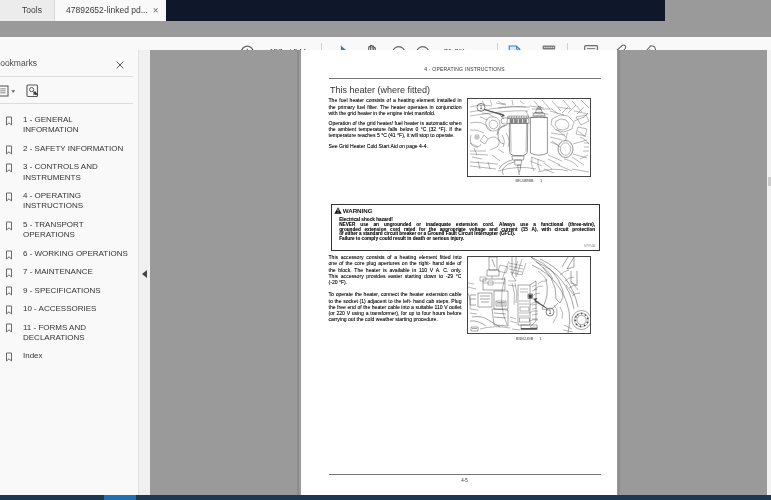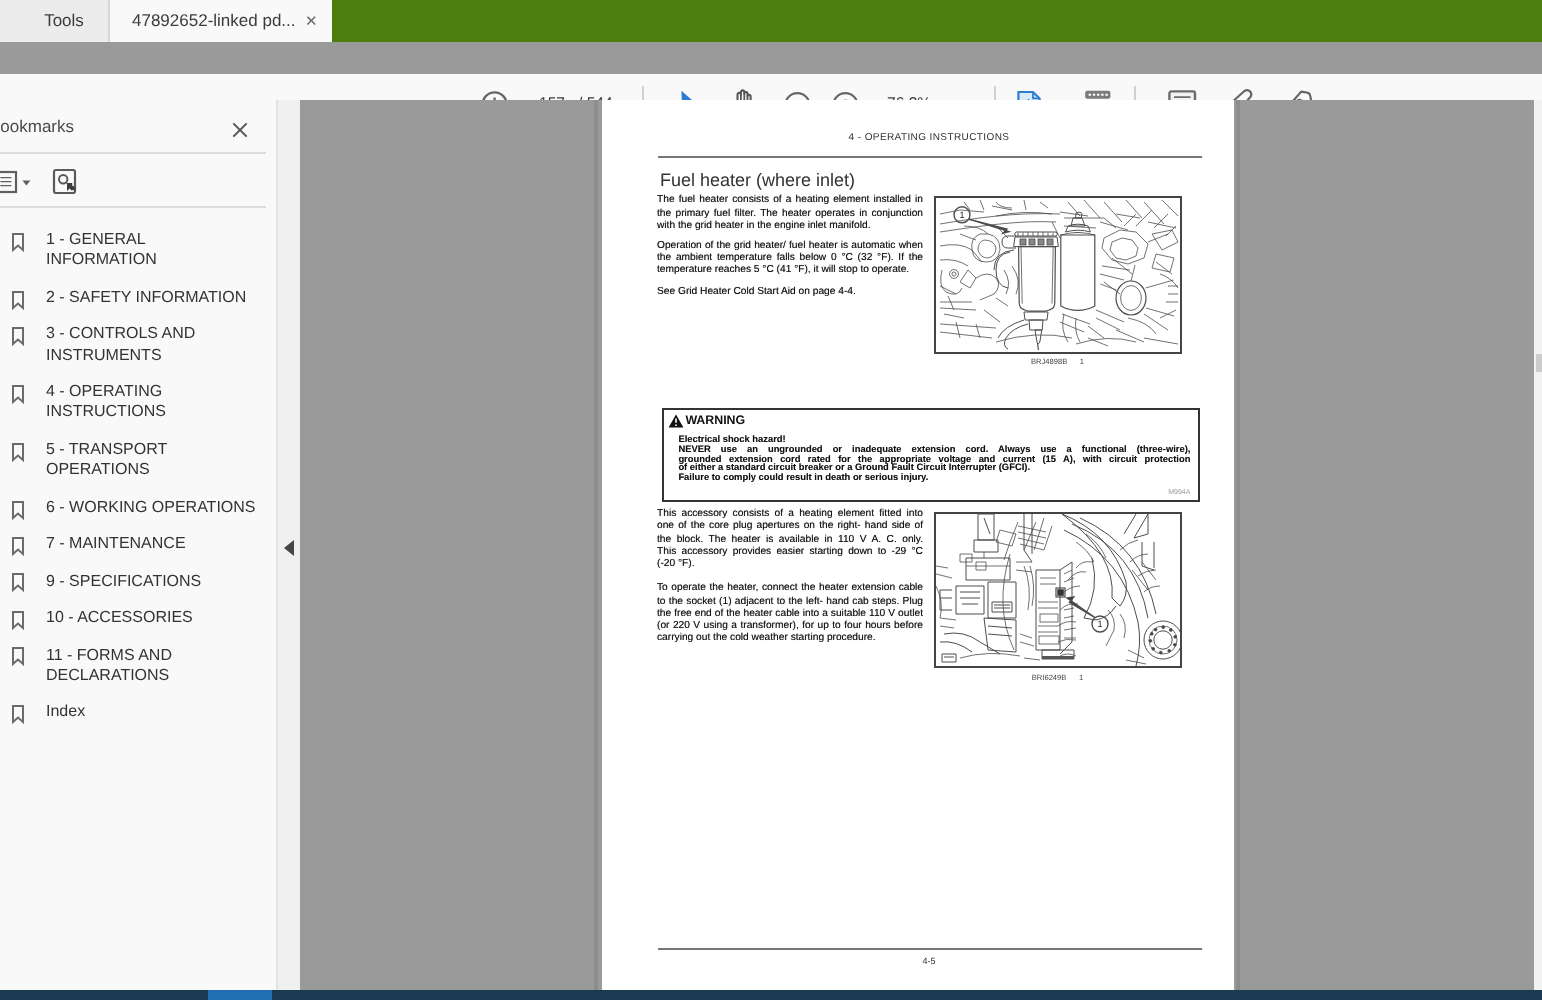--- a/index.html
+++ b/index.html
@@ -1,21 +1,21 @@
 <!DOCTYPE html>
 <html><head>
 <meta charset="utf-8">
 <style>
   * { margin:0; padding:0; box-sizing:border-box; }
   html,body { width:771px; height:500px; overflow:hidden; }
   body { font-family:"Liberation Sans", sans-serif; position:relative; background:#9a9a9a; }
   .abs { position:absolute; }
 
   
-  #tabbar { position:absolute; left:0; top:0; width:771px; height:21px; background:#4d7c0f;padding-left:38px; }
+  #tabbar { position:absolute; left:0; top:0; width:665px; height:21px; background:#0f172a;padding-left:38px; }
   #tabbar .tools { position:absolute; left:0; top:0; width:55px; height:21px; font-size:8.5px; color:#3b3b3b; text-align:center; text-indent:10px; line-height:21px; border-right:1px solid #d8d8d8; background:#ececec; }
   #tabbar .doctab { position:absolute; left:55px; top:0; width:111px; height:21px; background:#f9f9f9; font-size:8px; color:#3b3b3b; line-height:21px; }
   #tabbar .doctab span.t { position:absolute; left:11px; top:0; font-size:8.5px; }
   #tabbar .doctab span.x { position:absolute; left:97.5px; top:0; font-size:7.5px; color:#666; }
 
   
   #toolbar { position:absolute; left:0; top:21px; width:771px; height:29px; background:#f9f9f9; border-bottom:1px solid #d8d8d8;margin-top:16px; }
   .sep { position:absolute; top:6px; width:1px; height:17px; background:#d0d0d0; }
   .tbtext { position:absolute; font-size:7px; color:#444; }
 
@@ -185,21 +185,21 @@
     <div class="tri"></div>
   </div>
 
 <div id="canvas"></div>
 <div id="pageshadowL"></div>
 <div id="pageshadowR"></div>
 <div id="page">
   <div class="pg" style="left:28px;top:16.1px;width:272px;text-align:center;font-size:5px;letter-spacing:0.2px;color:#333">4 - OPERATING INSTRUCTIONS</div>
   <div class="pg" style="left:28px;top:28.2px;width:272px;height:0.8px;background:#777"></div>
 
-  <div class="pg" style="left:29.5px;top:35.3px;font-size:9px;color:#333">Fuel heater (where inlet)</div>
+  <div class="pg" style="left:29.5px;top:35.3px;font-size:9px;color:#333">This heater (where fitted)</div>
 
   <div class="pg bodytxt" style="left:28px;top:47.4px;width:133px">
     <div class="jline">The fuel heater consists of a heating element installed in</div>
     <div class="jline">the primary fuel filter.  The heater operates in conjunction</div>
     <div class="jlast">with the grid heater in the engine inlet manifold.</div>
   </div>
   <div class="pg bodytxt" style="left:28px;top:69.7px;width:133px">
     <div class="jline">Operation of the grid heater/ fuel heater is automatic when</div>
     <div class="jline">the ambient temperature falls below 0 °C (32 °F).  If the</div>
     <div class="jlast">temperature reaches 5 °C (41 °F), it will stop to operate.</div>

